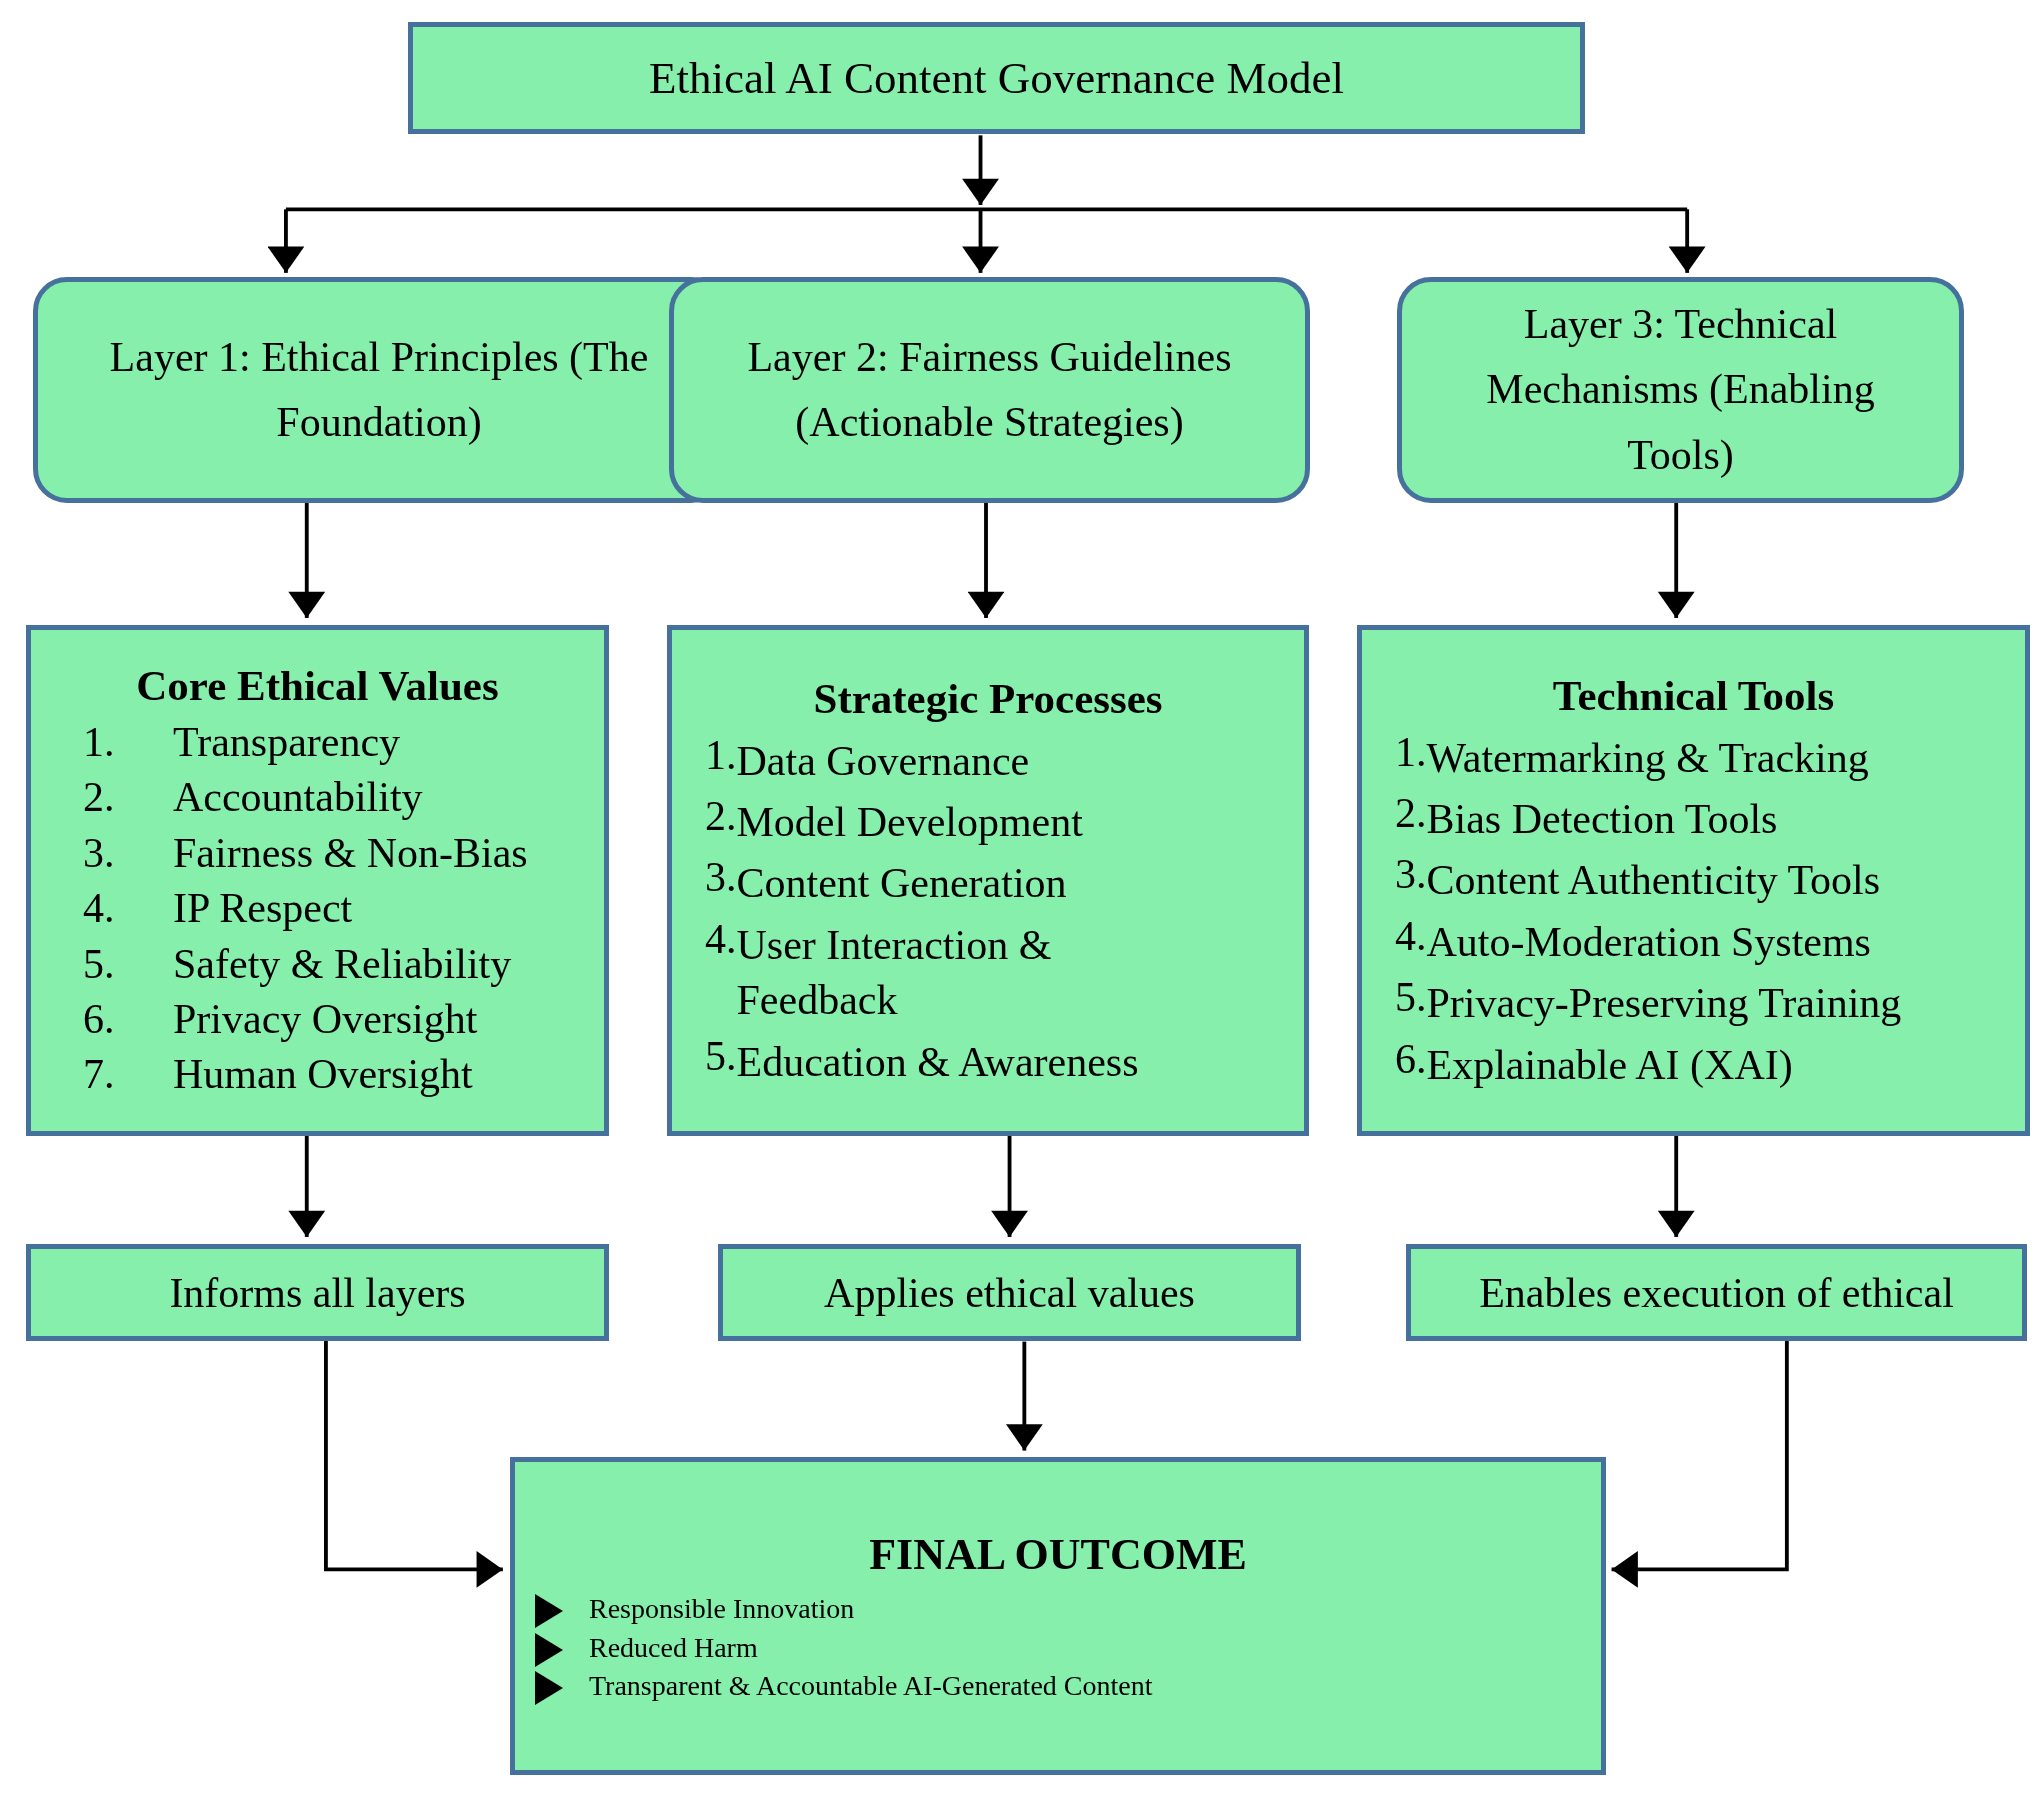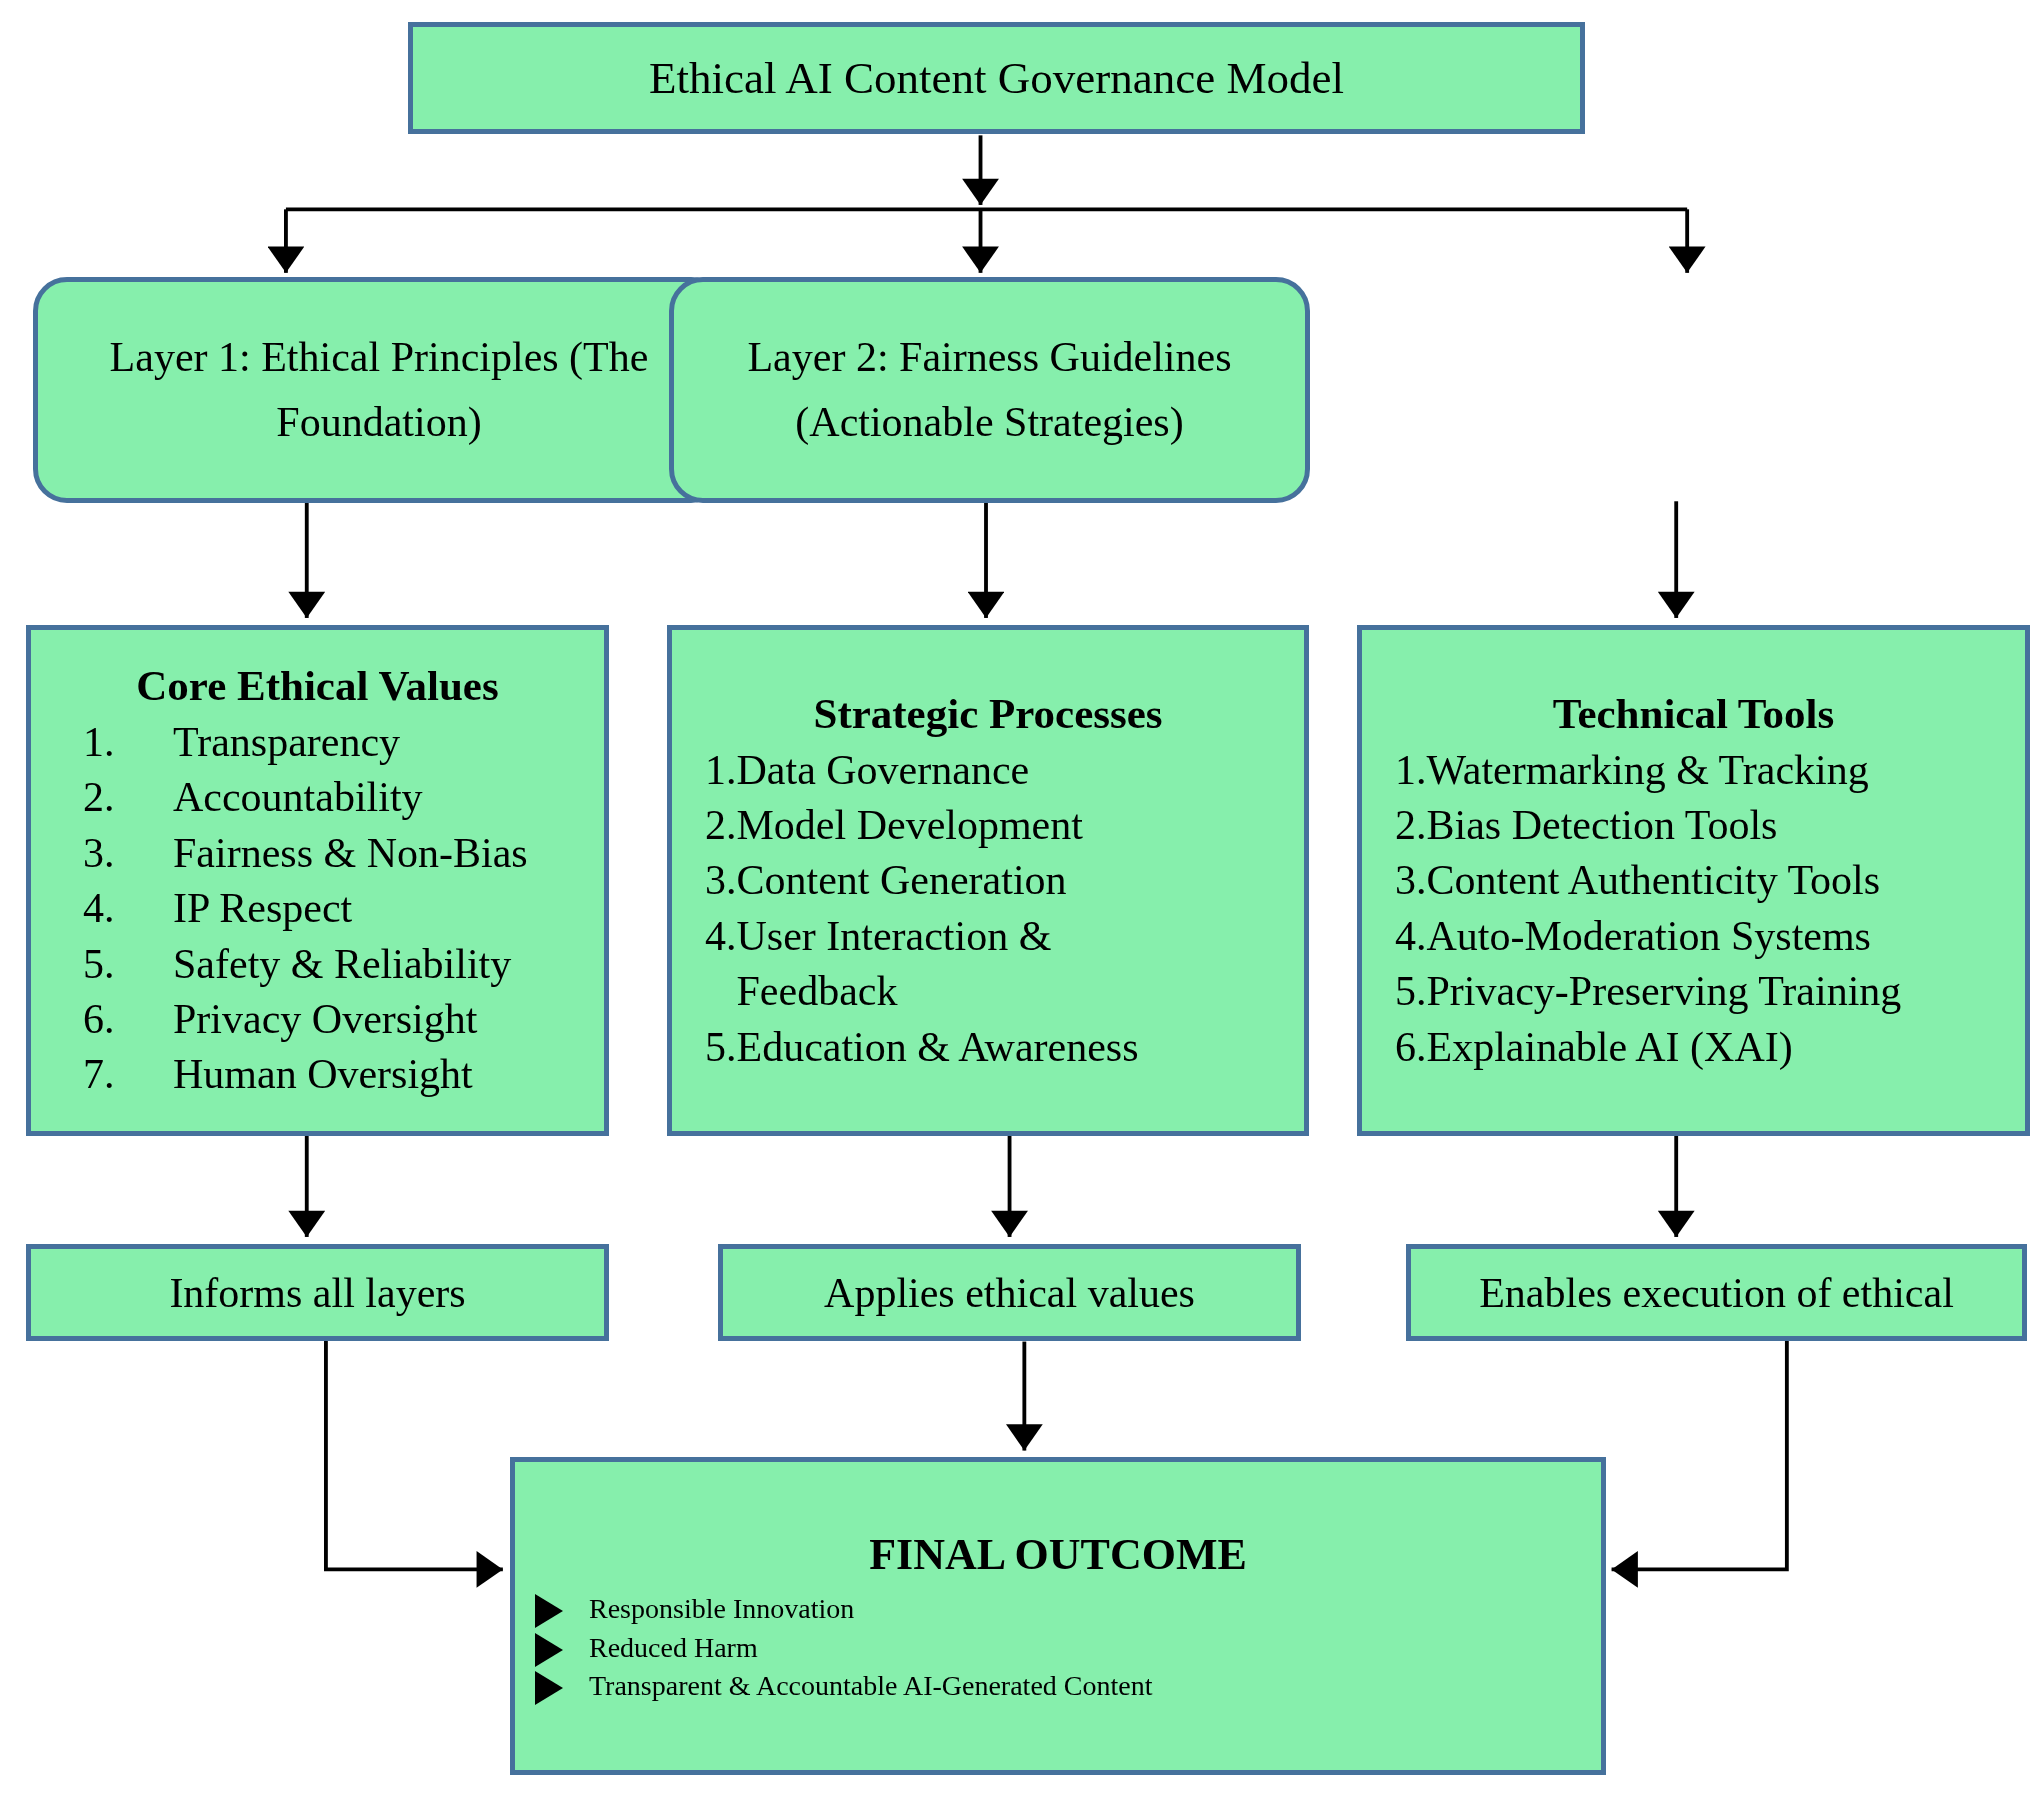--- a/index.html
+++ b/index.html
@@ -49,21 +49,21 @@
   }
   ol.list{list-style:none;margin:0;padding:0;}
   .row{display:flex;align-items:flex-start;line-height:1.32;}
   
   .list.spaced .row{padding-left:52px;}
   .list.spaced .num{width:63px;flex:0 0 auto;}
   .list.spaced .txt{margin-left:27px;}
   
   .list.tight .row{padding-left:33px;padding-right:93px;}
   .list.tight .num{flex:0 0 auto;}
-  .list.tight .txt{margin-left:0;}
+  .list.tight .txt{margin-left:0;margin-top:6px;}
   .small-box{
     top:1244px;height:97px;
     display:flex;align-items:center;justify-content:center;
     text-align:center;font-size:42px;
   }
   #small1{left:26px;width:583px;}
   #small2{left:718px;width:583px;}
   #small3{left:1406px;width:621px;}
   .final-box{
     left:510px;top:1457px;width:1096px;height:318px;
@@ -118,20 +118,23 @@
   <div class="box title-box">
     <span>Ethical AI Content Governance Model</span>
   </div>
 
   <div class="box layer-box" id="layer1">
     <span>Layer 1: Ethical Principles (The Foundation)</span>
   </div>
   <div class="box layer-box" id="layer2">
     <span>Layer 2: Fairness Guidelines (Actionable Strategies)</span>
   </div>
+  <div class="box layer-box" id="layer3">
+    <span>Layer 3: Technical Mechanisms (Enabling Tools)</span>
+  </div>
 
   <div class="box content-box" id="content1">
     <div class="panel-title">Core Ethical Values</div>
     <ol class="list spaced">
 
     <li class="row">
           <span class="num">1.</span>
           <span class="txt">Transparency</span>
         </li>
         <li class="row">

